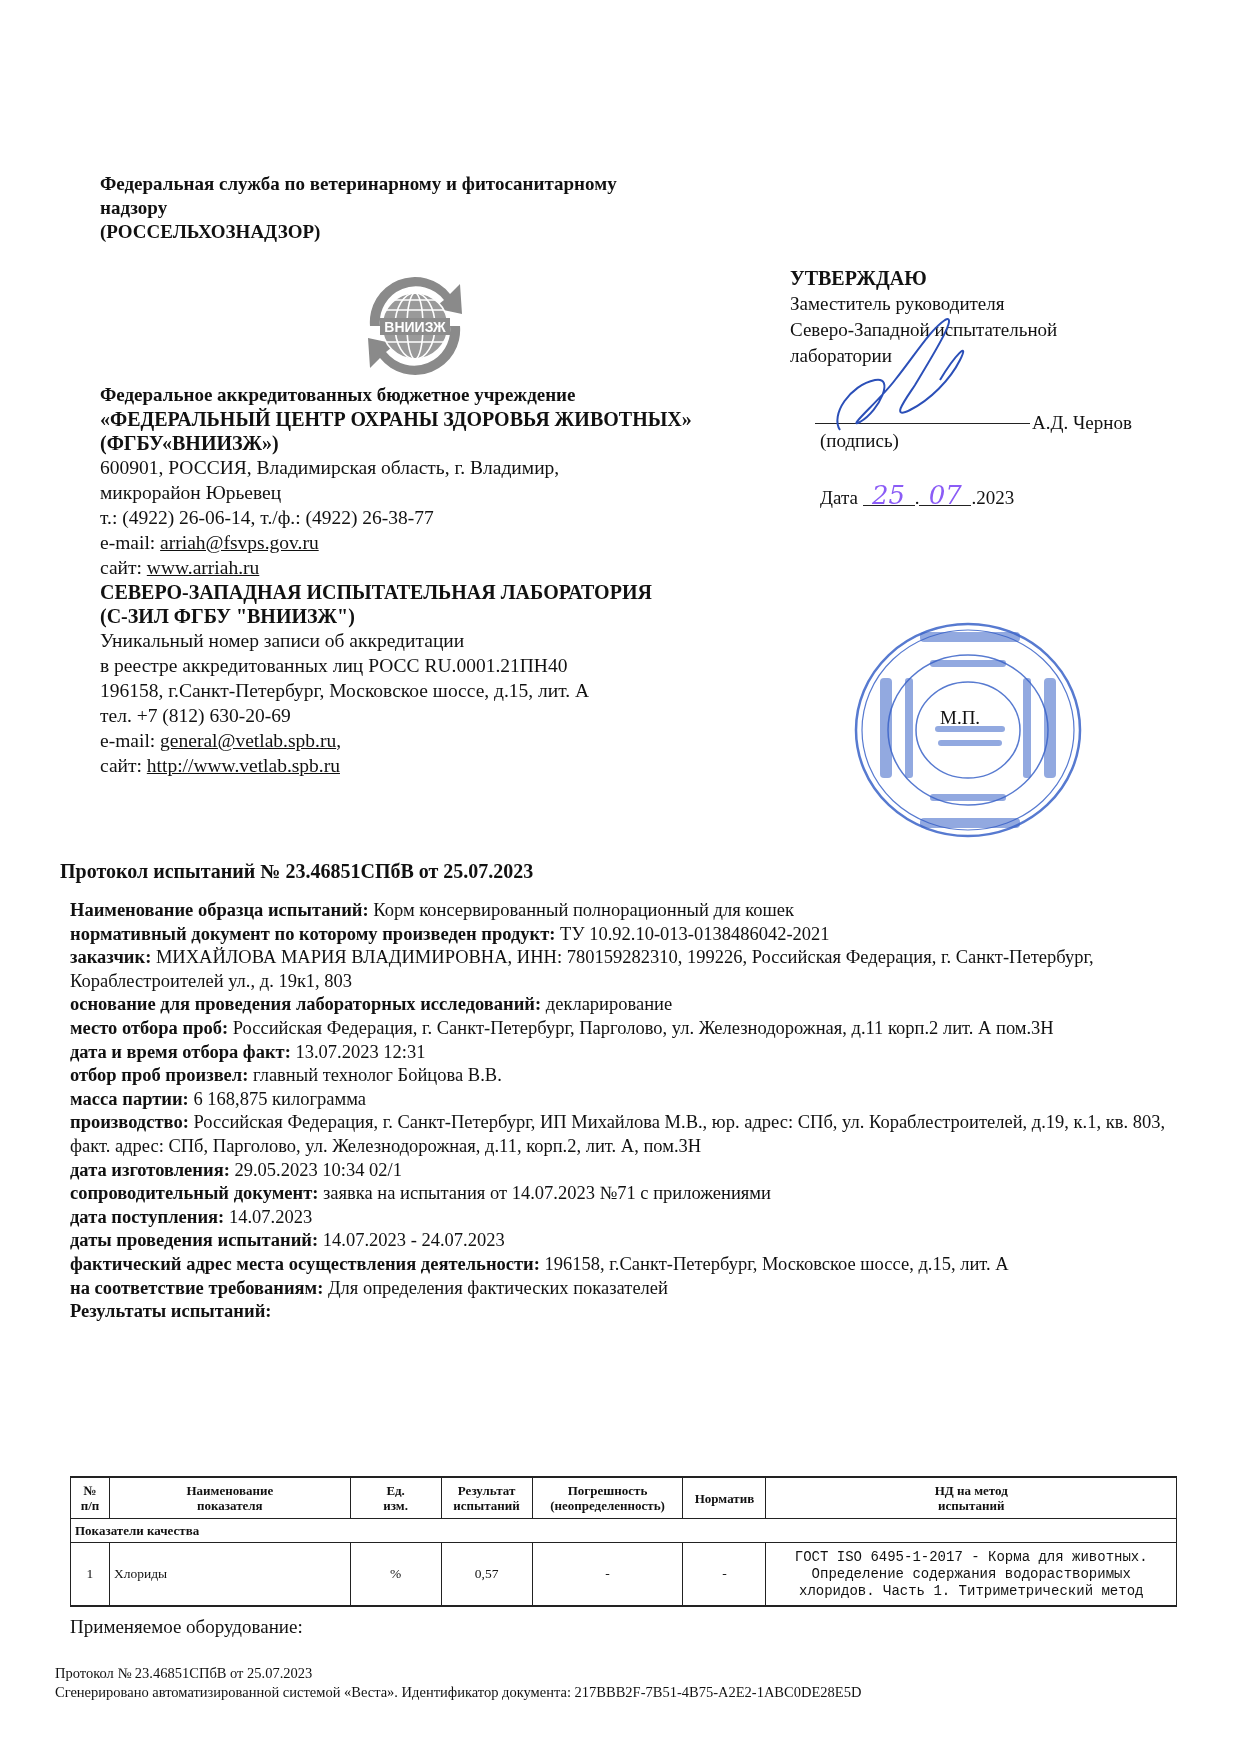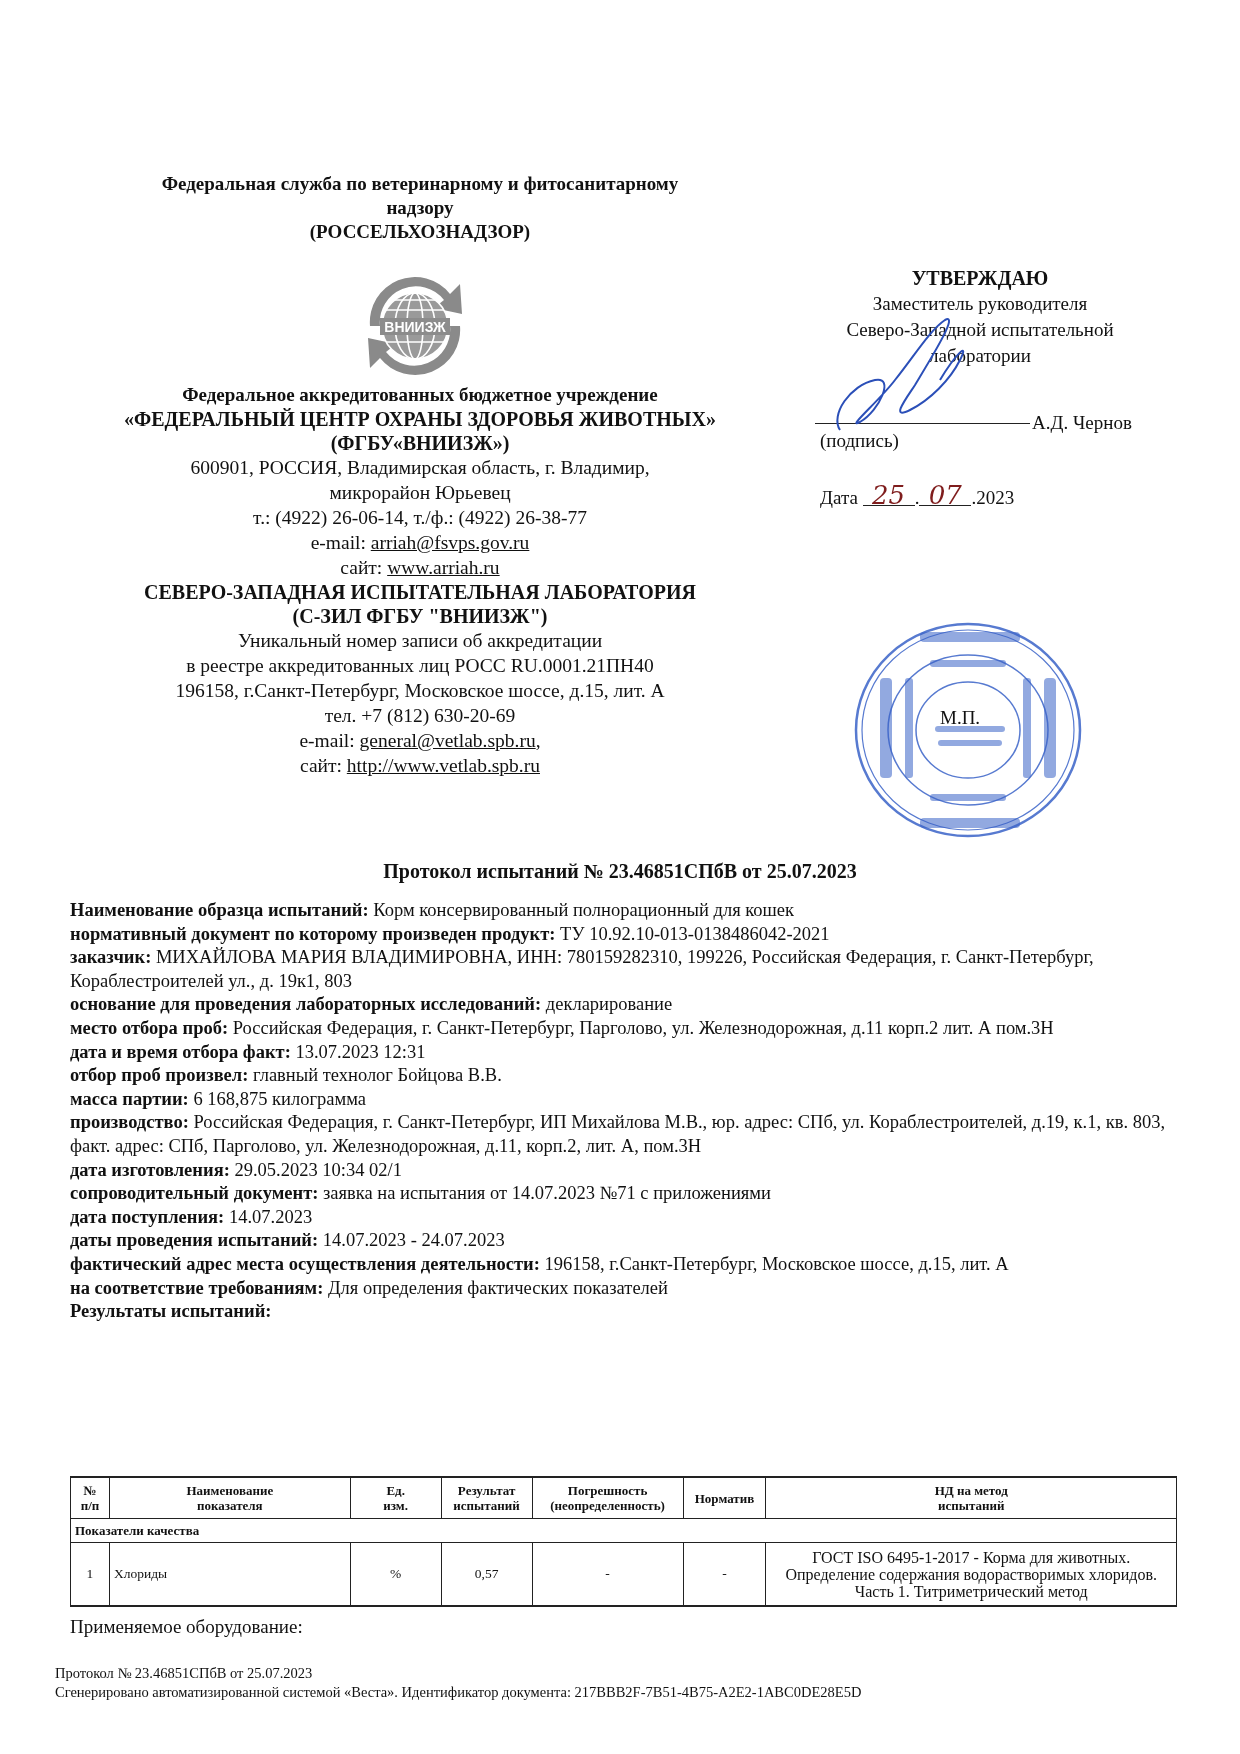--- a/index.html
+++ b/index.html
@@ -1,59 +1,59 @@
 <!DOCTYPE html>
 <html><head>
 <meta charset="utf-8">
 <style>
   html, body { margin: 0; padding: 0; background: #ffffff; }
   body { width: 1240px; height: 1754px; position: relative; overflow: hidden;
          font-family: "Liberation Serif", serif; color: #111; }
   .abs { position: absolute; }
-  .c { text-align: center; }
+  .c { }
   .b { font-weight: bold; }
   .u { text-decoration: underline; }
 
   
   #agency { left: 100px; top: 172px; width: 640px; font-size: 19px; line-height: 24px; }
   #logo { left: 350px; top: 276px; width: 130px; height: 100px; }
   #org { left: 100px; top: 383px; width: 640px; font-size: 19px; line-height: 24px; }
   #org .big { font-size: 20px; }
   #org .reg { font-size: 19.5px; line-height: 25px; }
 
   
   #approve { left: 790px; top: 265px; width: 380px; font-size: 19px; line-height: 26px; }
   #approve .title { font-weight: bold; font-size: 20px; }
   #sign-line { left: 815px; top: 403px; width: 215px; border-bottom: 1.5px solid #222; height: 20px; }
   #signer { left: 1032px; top: 400px; font-size: 19px; margin-top: 12px; }
   #sign-caption { left: 820px; top: 430px; font-size: 19px; }
   #date-row { left: 820px; top: 487px; font-size: 19px; }
   .dline { display: inline-block; border-bottom: 1.5px solid #222; width: 52px; height: 18px; text-align: center;
-           color: #7f1d1d; font-style: italic; font-size: 26px; line-height: 16px; font-family: "DejaVu Serif", serif; }
+           color: #8b5cf6; font-style: italic; font-size: 26px; line-height: 16px; font-family: "DejaVu Serif", serif; }
   #signature { left: 820px; top: 300px; width: 180px; height: 140px; }
 
   
   #seal { left: 850px; top: 618px; width: 240px; height: 225px; }
   #mp { left: 940px; top: 707px; font-size: 19px; }
 
   
   #protocol-title { left: 60px; top: 860px; width: 1120px; font-size: 20px; font-weight: bold; }
   #fields { left: 70px; top: 899px; width: 1115px; font-size: 18.5px; line-height: 23.6px; }
   #fields .row { }
   #results-label { font-weight: bold; }
 
   
   #results-table { left: 70px; top: 1476px; width: 1107px; border-collapse: collapse; font-size: 13px;
                    font-family: "Liberation Serif", serif; }
   #results-table th, #results-table td { border: 1px solid #222; padding: 2px 4px; text-align: center; vertical-align: middle; }
   #results-table thead th { font-weight: bold; height: 36px; line-height: 15px; }
   #results-table .section td { text-align: left; font-weight: bold; height: 19px; }
   #results-table .data td { height: 58px; font-size: 13.5px; }
   #results-table .data td.name { text-align: left; }
-  #results-table .data td.method { font-size: 16px; line-height: 17px; }
+  #results-table .data td.method { font-size: 14px; line-height: 17px; font-family: Liberation Mono, monospace; }
   #results-table { border-top: 2px solid #222; border-bottom: 2px solid #222; }
 
   #equipment { left: 70px; top: 1616px; font-size: 19px; }
   #footer { left: 55px; top: 1664px; font-size: 14.5px; line-height: 19px; }
 </style>
 </head>
 <body>
 
 <div id="agency" class="abs c b">
   <div>Федеральная служба по ветеринарному и фитосанитарному</div>

